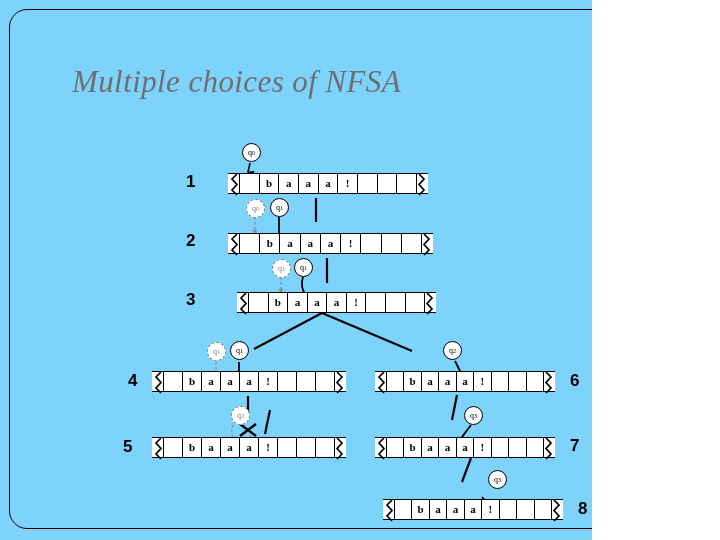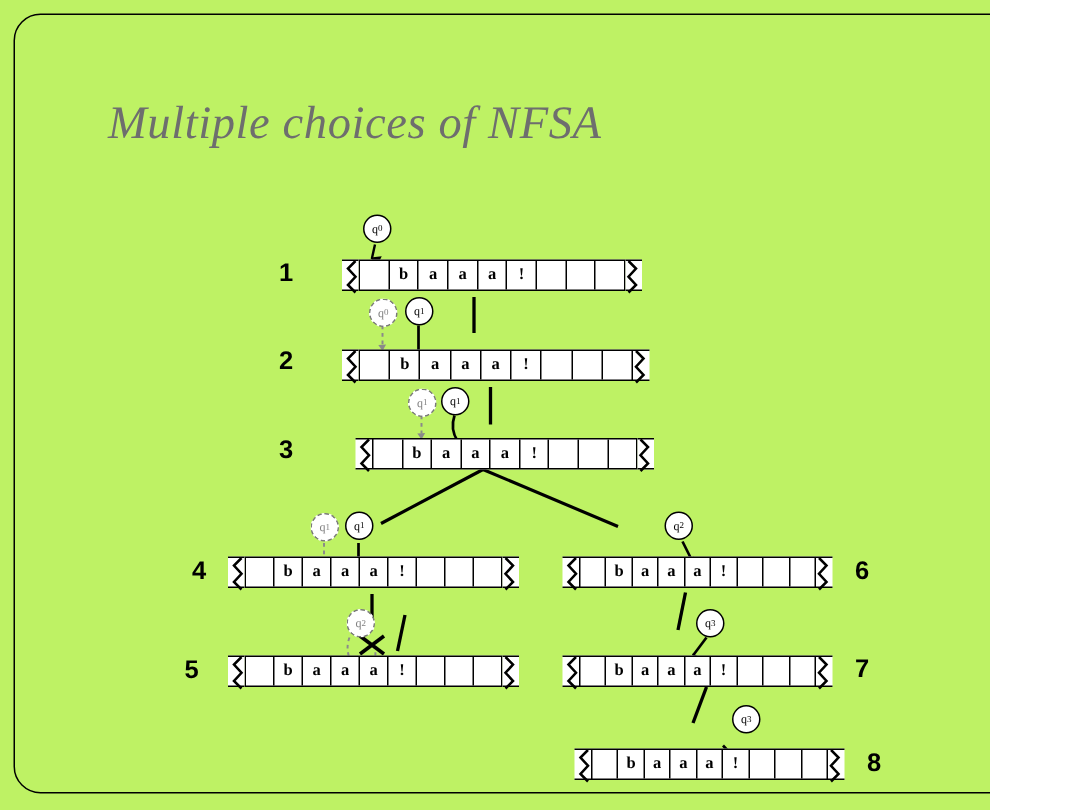--- a/index.html
+++ b/index.html
@@ -6,23 +6,23 @@
   html, body {
     margin: 0;
     padding: 0;
     background: #ffffff;
   }
   body {
     font-family: "Liberation Sans", sans-serif;
   }
   #slide {
     position: relative;
-    width: 660px;
+    width: 592px;
     height: 540px;
-    background: #bef264;
+    background: #7dd3fc;
     overflow: hidden;
     text-align: right;
   }
   #slide-frame {
     position: absolute;
     left: 9px;
     top: 9px;
     width: 700px;
     height: 520px;
     border: 1.5px solid #000000;

